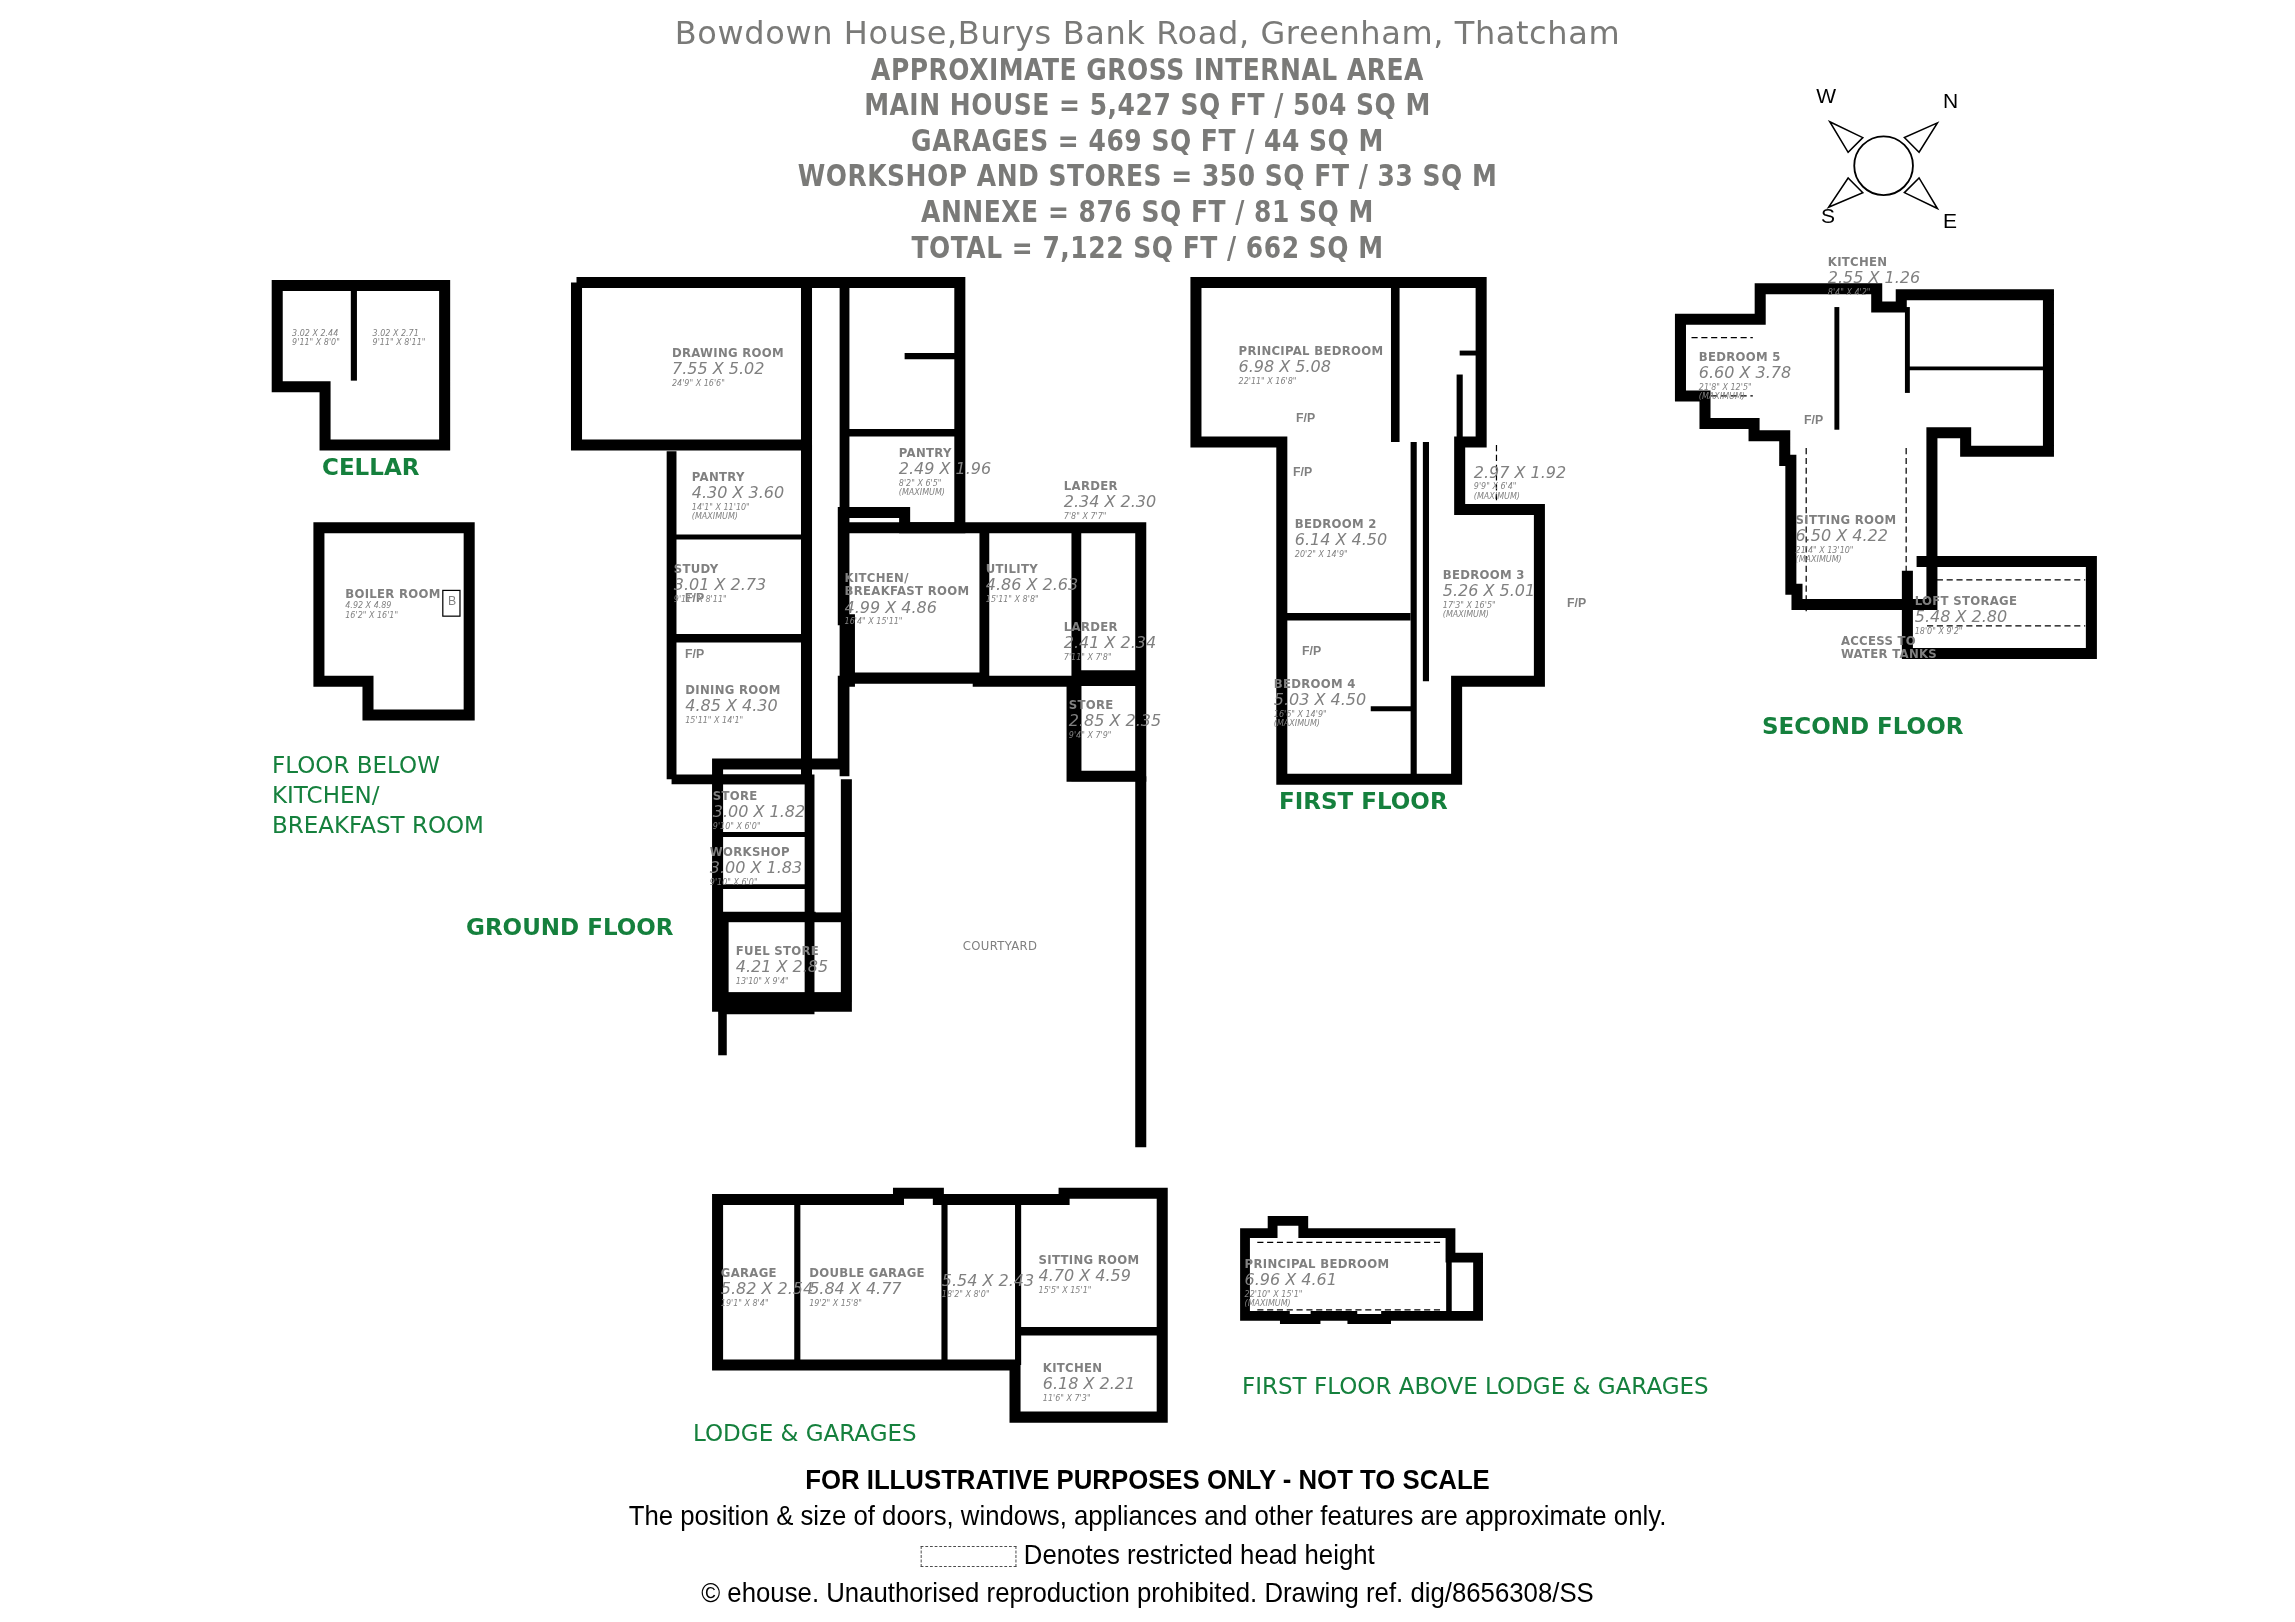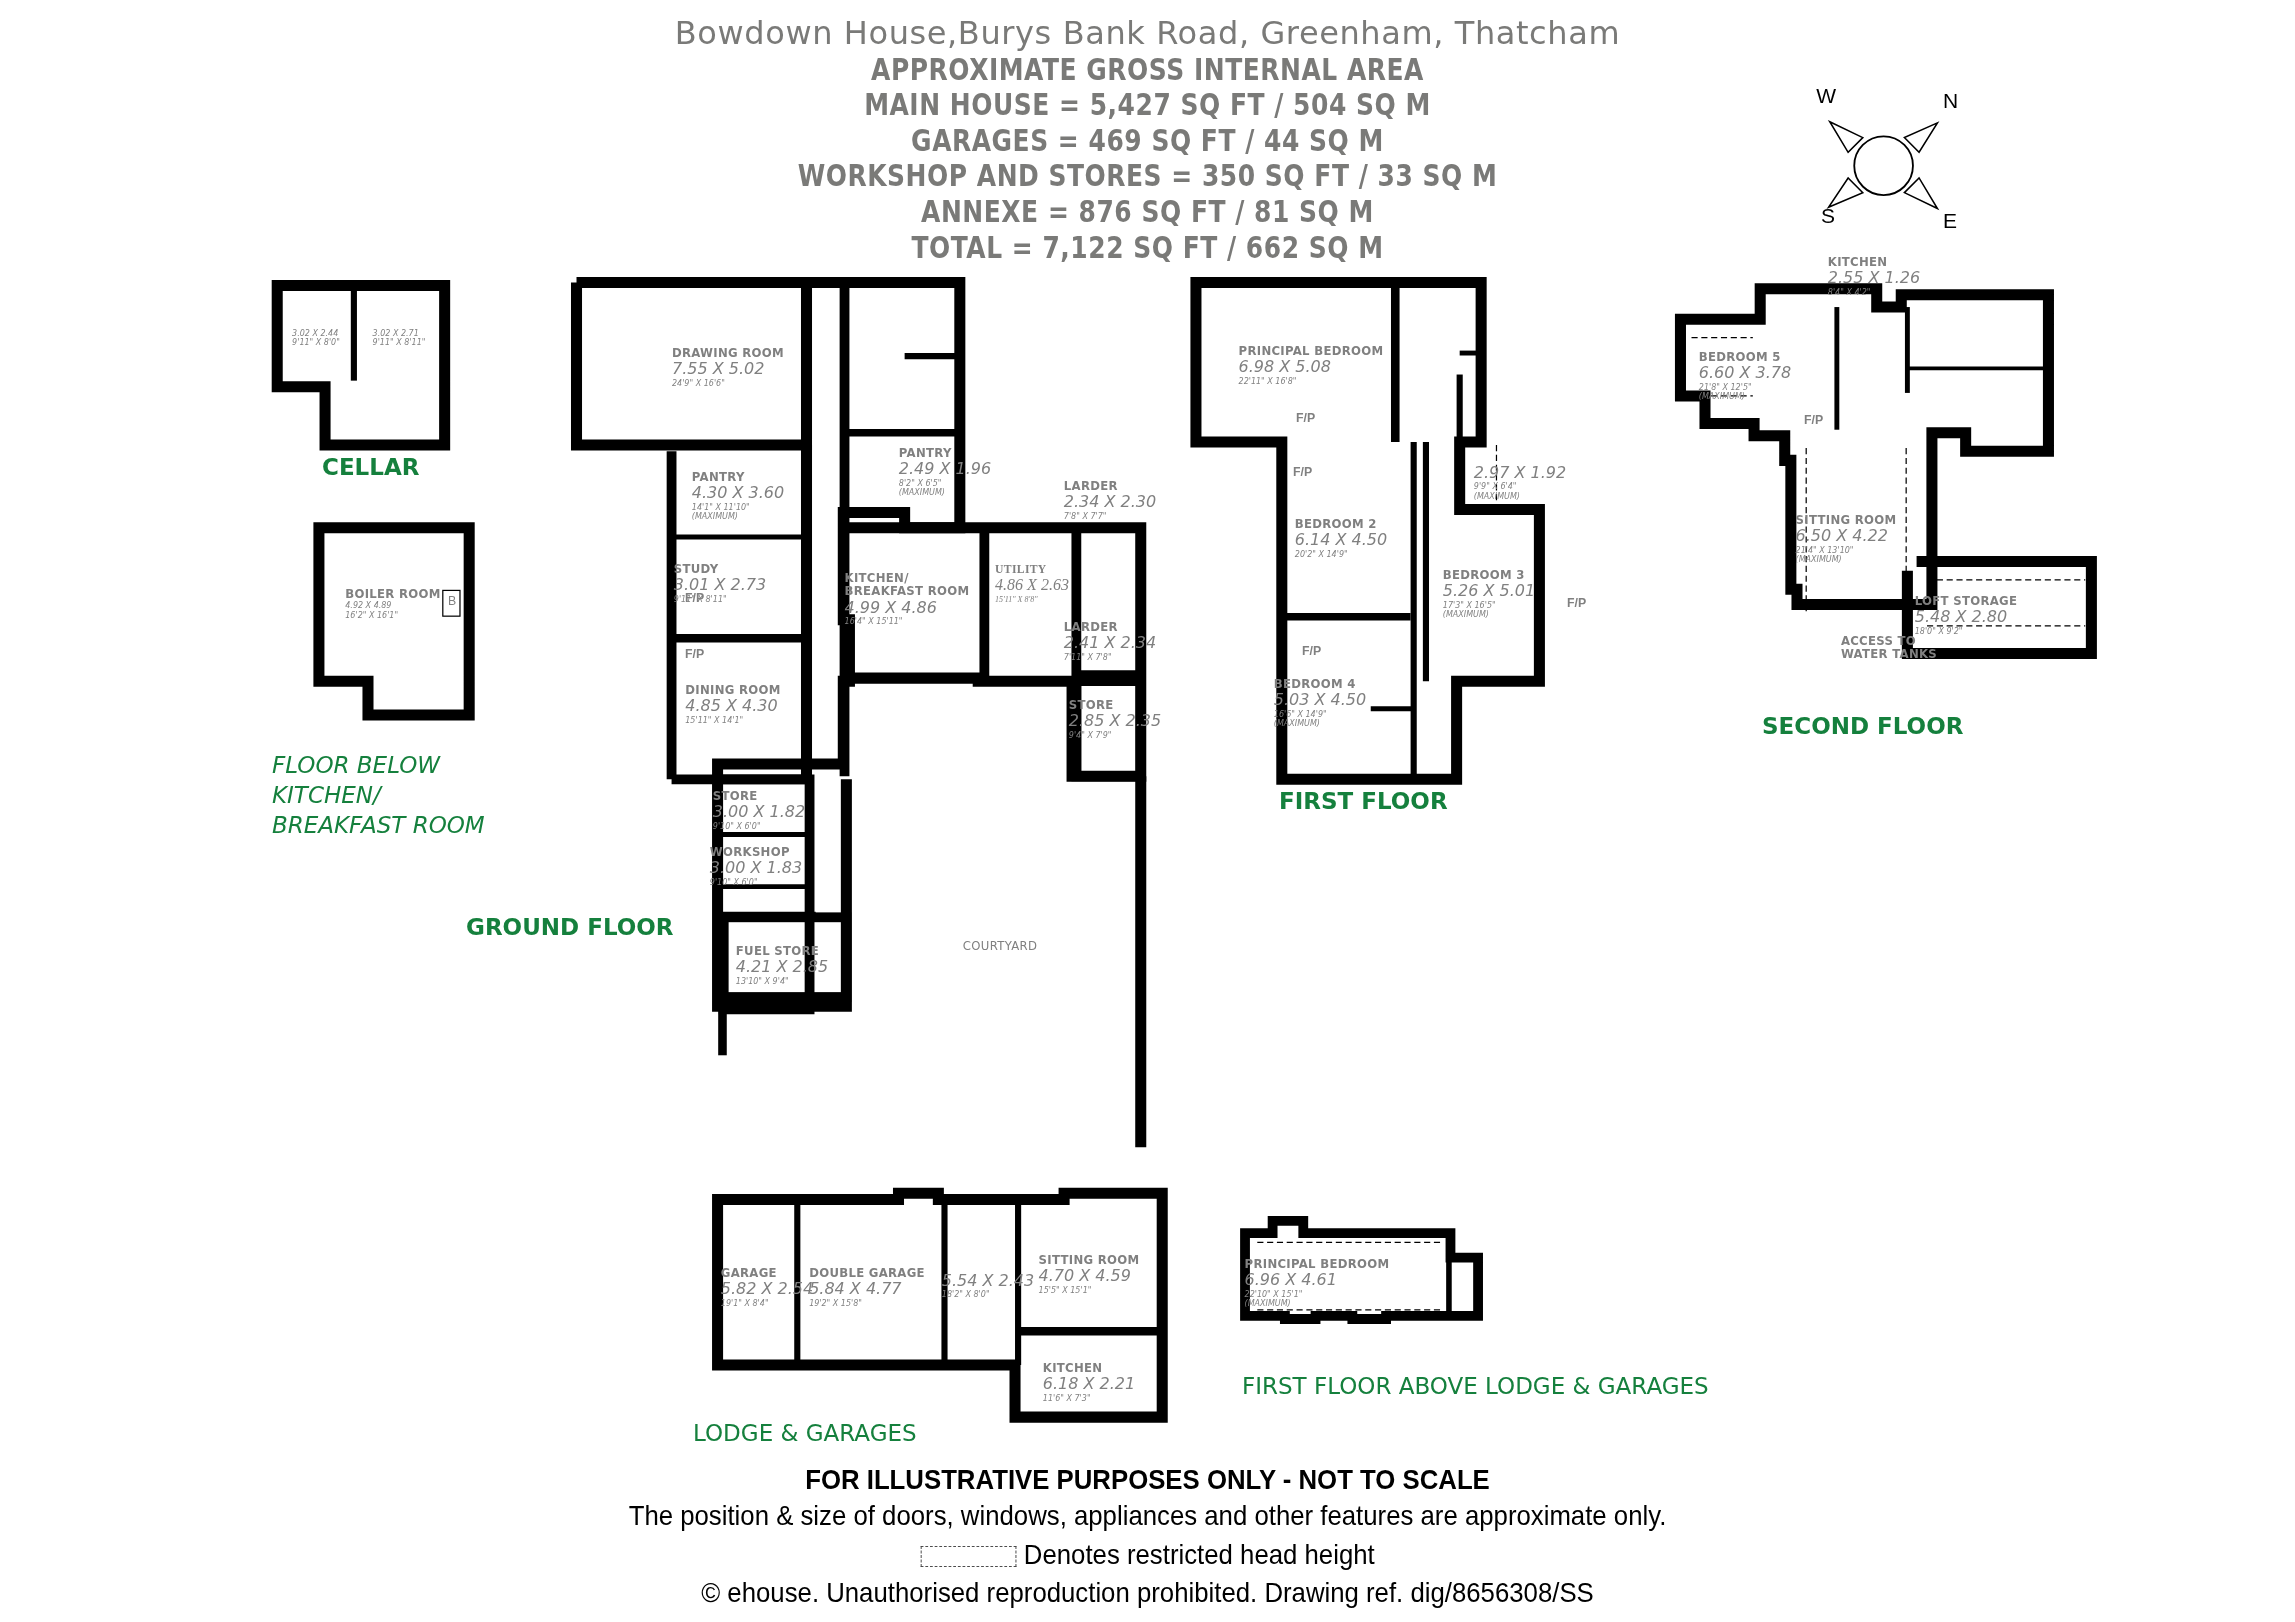--- a/index.html
+++ b/index.html
@@ -131,21 +131,21 @@
   <div class="i">9'11" X 8'11"</div>
 </div>
 <div class="floor-label" style="left:322px;top:454px;">CELLAR</div>
 
 <div class="room" style="left:393px;top:588px;">
   <div class="n">BOILER ROOM</div>
   <div class="x">4.92 X 4.89</div>
   <div class="i">16'2" X 16'1"</div>
 </div>
 <div class="abs" style="left:448px;top:594px;font-size:12.3px;color:#808080;">B</div>
-<div class="floor-label" style="left:272px;top:751px;font-weight:normal;line-height:1.3;font-size:23px;font-style:italic;">
+<div class="floor-label" style="left:272px;top:751px;font-weight:normal;line-height:1.3;font-size:23px;">
   <div>FLOOR BELOW</div>
   <div>KITCHEN/</div>
   <div>BREAKFAST ROOM</div>
 </div>
 
 <div class="room" style="left:691px;top:347px;margin-left:37px;">
   <div class="n">DRAWING ROOM</div>
   <div class="m">7.55 X 5.02</div>
   <div class="i">24'9" X 16'6"</div>
 </div>
@@ -172,21 +172,21 @@
   <div class="n">DINING ROOM</div>
   <div class="m">4.85 X 4.30</div>
   <div class="i">15'11" X 14'1"</div>
 </div>
 <div class="room" style="left:907px;top:572px;">
   <div class="n">KITCHEN/</div>
   <div class="n">BREAKFAST ROOM</div>
   <div class="m">4.99 X 4.86</div>
   <div class="i">16'4" X 15'11"</div>
 </div>
-<div class="room" style="left:1032px;top:563px;font-family:Liberation Serif, serif;">
+<div class="room" style="left:1032px;top:563px;">
   <div class="n">UTILITY</div>
   <div class="m">4.86 X 2.63</div>
   <div class="i">15'11" X 8'8"</div>
 </div>
 <div class="room" style="left:1110px;top:480px;">
   <div class="n">LARDER</div>
   <div class="m">2.34 X 2.30</div>
   <div class="i">7'8" X 7'7"</div>
 </div>
 <div class="room" style="left:1110px;top:621px;">

